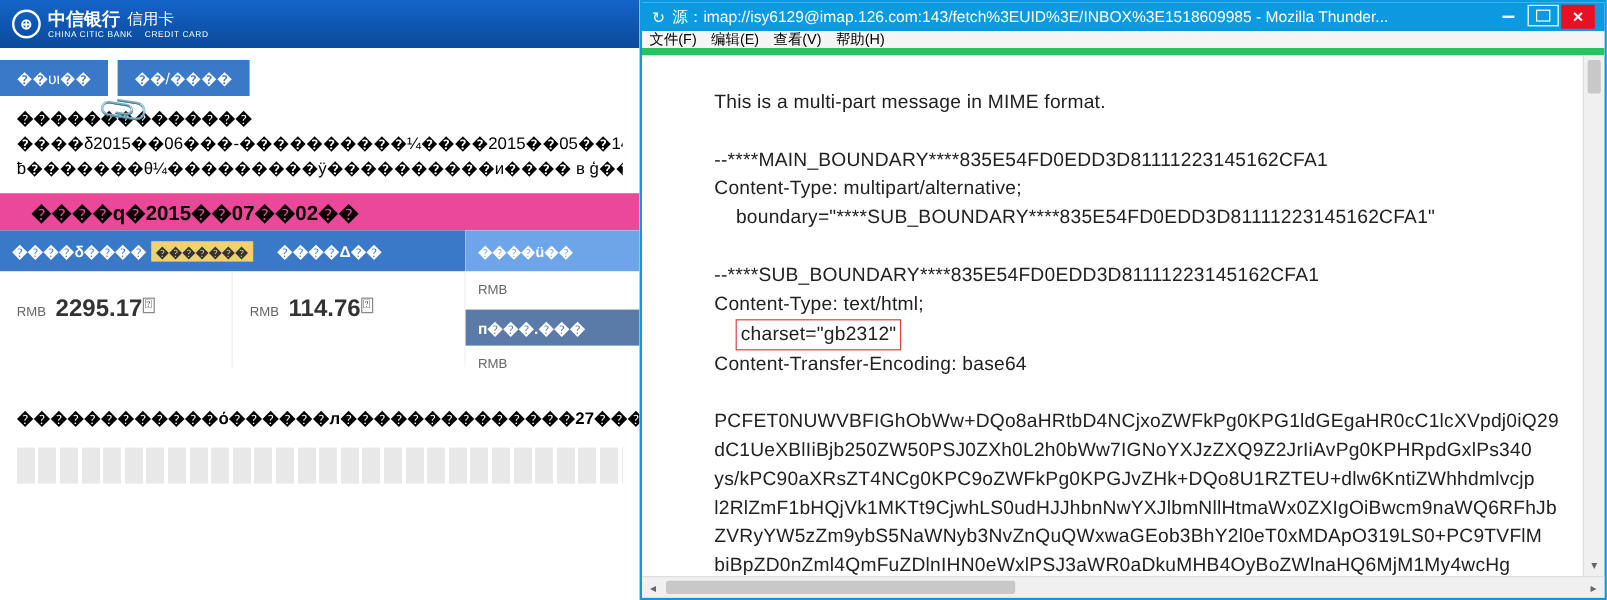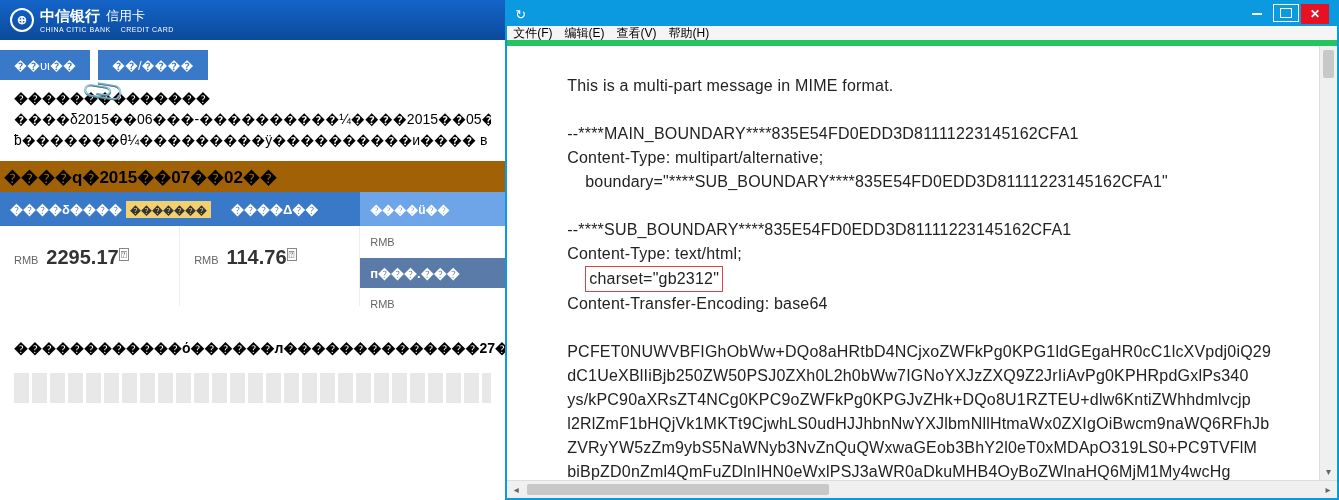--- a/index.html
+++ b/index.html
@@ -9,21 +9,21 @@
   .bank-logo { width: 24px; height: 24px; border: 2px solid #fff; border-radius: 50%; display: flex; align-items: center; justify-content: center; font-size: 12px; font-weight: bold; margin-right: 6px; }
   .bank-name { font-size: 15px; font-weight: bold; }
   .card-label { font-size: 13px; font-weight: normal; margin-left: 6px; }
   .btn-row { display: flex; justify-content: flex-start; gap: 8px; padding: 10px 14px 0 0; }
   .blue-btn { background: #3a78c8; color: #fff; padding: 6px 14px; font-size: 13px; border: none; }
   .clip-icon { position: absolute; left: 86px; top: 75px; font-size: 28px; color: #aaa; transform: rotate(-40deg); }
   .garble { font-family: sans-serif; color: #000; font-size: 14px; white-space: nowrap; overflow: hidden; }
   .garble.bold { font-weight: bold; }
   .section1 { padding: 8px 14px 0 14px; }
   .section1 .line { margin: 2px 0; }
-  .green-bar { background: #a16207; padding: 4px 4px; margin-top: 12px; }
+  .green-bar { background: #ec4899; padding: 4px 26px; margin-top: 12px; }
   .green-bar span { font-size: 17px; font-weight: bold; }
   .blue-header-row { display: flex; background: #3a78c8; height: 34px; align-items: center; }
   .blue-cell { flex: 1; padding: 0 10px; color: #fff; font-weight: bold; font-size: 13px; display:flex; align-items:center; }
   .yellow-tag { background: #f0d070; color: #333; font-size: 11px; padding: 1px 4px; margin-left: 4px; }
   .amount-row { display: flex; height: 80px; }
   .amount-cell { flex: 1; padding: 20px 14px; font-size: 14px; color: #333; border-right: 1px solid #eee; }
   .amount-cell .rmb { font-size: 11px; color: #666; }
   .amount-cell .val { font-size: 20px; font-weight: bold; margin-left: 4px; text-align: right; }
   .sup { font-size: 10px; border: 1px solid #888; padding: 0 1px; vertical-align: super; }
   .right-col { flex: 0 0 145px; background: #fff; }
@@ -36,21 +36,21 @@
   .right-app { flex: 1; height: 500px; border: 2px solid #0b9adf; background: #fff; position: relative; display: flex; flex-direction: column; }
   .tb-title { height: 24px; background: #0b9adf; display: flex; align-items: center; padding: 0 8px; color: #fff; font-size: 13px; justify-content: space-between; }
   .tb-title .ttxt { overflow: hidden; white-space: nowrap; flex: 1; }
   .tb-btns { display: flex; gap: 2px; }
   .tb-btn { width: 28px; height: 20px; background: #0b9adf; display: flex; align-items: center; justify-content: center; font-size: 12px; }
   .tb-btn.min::after { content:""; width:10px; height:2px; background:#fff; }
   .tb-btn.max { border:1px solid #fff; width:26px; height:18px; }
   .tb-btn.max::after { content:""; width:10px; height:8px; border:1px solid #fff; }
   .tb-btn.close { background:#e81123; color:#fff; font-weight:bold; }
   .menubar { height: 20px; background: #f5f5f5; border-bottom: 6px solid #22c55e; display: flex; align-items: center; padding: 0 6px; font-size: 12px; gap: 12px; }
-  .content-wrap { flex: 1; display: flex; overflow: hidden; gap: 28px; }
+  .content-wrap { flex: 1; display: flex; overflow: hidden; }
   .content { flex: 1; padding: 28px 20px 10px 60px; font-family: "Helvetica Neue", Arial, sans-serif; font-size: 16px; color: #222; line-height: 1.5; white-space: pre; overflow: hidden; letter-spacing: 0.2px; }
   .content .indent { padding-left: 18px; }
   .highlight { border: 1px solid #e04040; display: inline-block; padding: 0 3px; }
   .vscroll { width: 18px; background: #f0f0f0; border-left: 1px solid #ddd; position: relative; }
   .vscroll .thumb { position: absolute; top: 4px; left: 3px; right: 3px; height: 28px; background: #c8c8c8; border-radius: 2px; }
   .vscroll .dn { position: absolute; bottom: 0; left:0; right:0; height:18px; display:flex; align-items:center; justify-content:center; font-size:10px; color:#666;}
   .hscroll { height: 18px; background: #f0f0f0; border-top: 1px solid #ddd; display: flex; align-items: center; }
   .hscroll .lt, .hscroll .rt { width: 18px; text-align: center; font-size: 10px; color:#666; }
   .hscroll .track { flex:1; position: relative; height: 100%; }
   .hscroll .thumb { position: absolute; left: 2px; top: 3px; bottom: 3px; width: 38%; background: #c8c8c8; border-radius: 2px; }
@@ -120,20 +120,21 @@
     </div>
   </div>
 
   <div class="bottom-garble garble bold">������������ό������л��������������27�����Δ.��������������������������������</div>
   <div class="fade-row"></div>
 </div>
 
 <div class="right-app">
   <div class="tb-title">
     <span style="margin-right:6px;">↻</span>
+    <span class="ttxt"><span>源：</span><span>imap://isy6129@imap.126.com:143/fetch%3EUID%3E/INBOX%3E1518609985 - Mozilla Thunder...</span></span>
     <div class="tb-btns">
       <div class="tb-btn min"></div>
       <div class="tb-btn max"></div>
       <div class="tb-btn close">✕</div>
     </div>
   </div>
   <div class="menubar">
     <span><span>文件(F)</span></span>
     <span><span>编辑(E)</span></span>
     <span><span>查看(V)</span></span>

